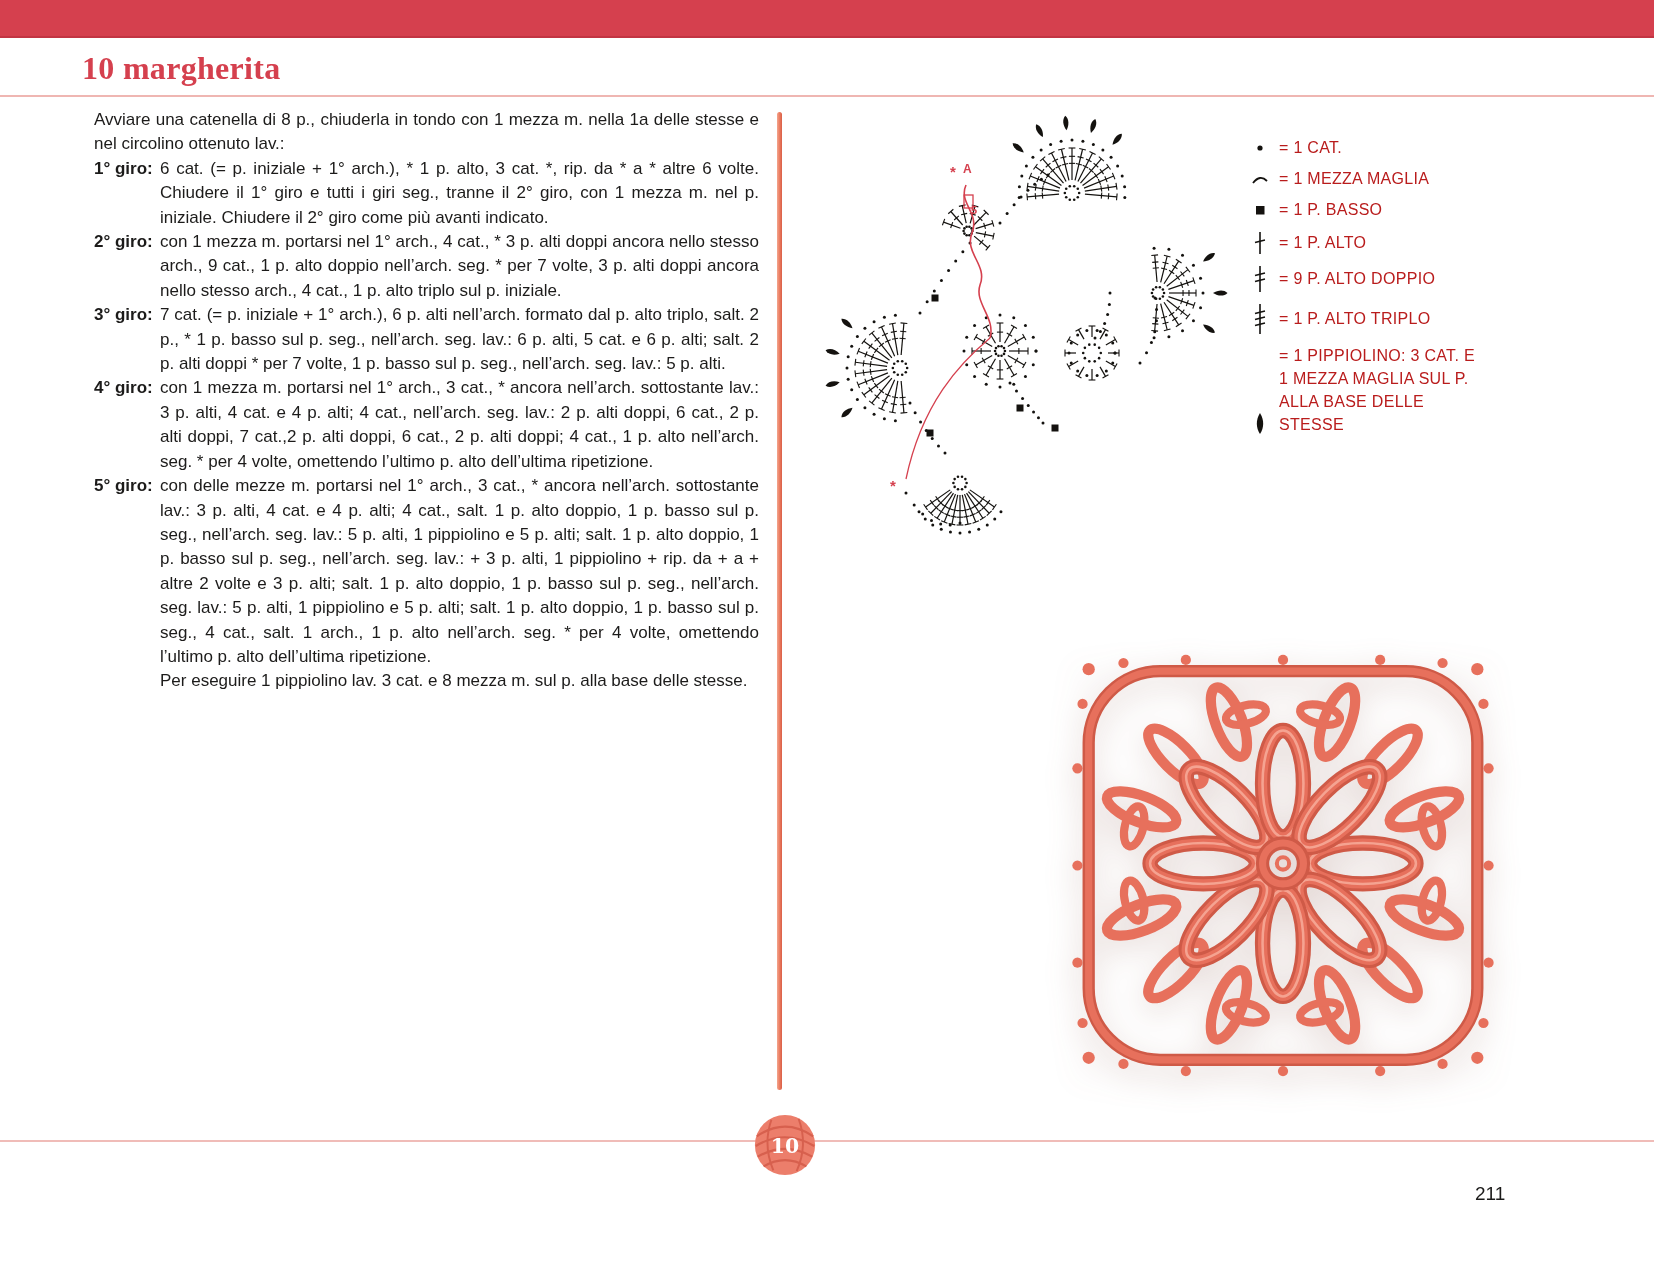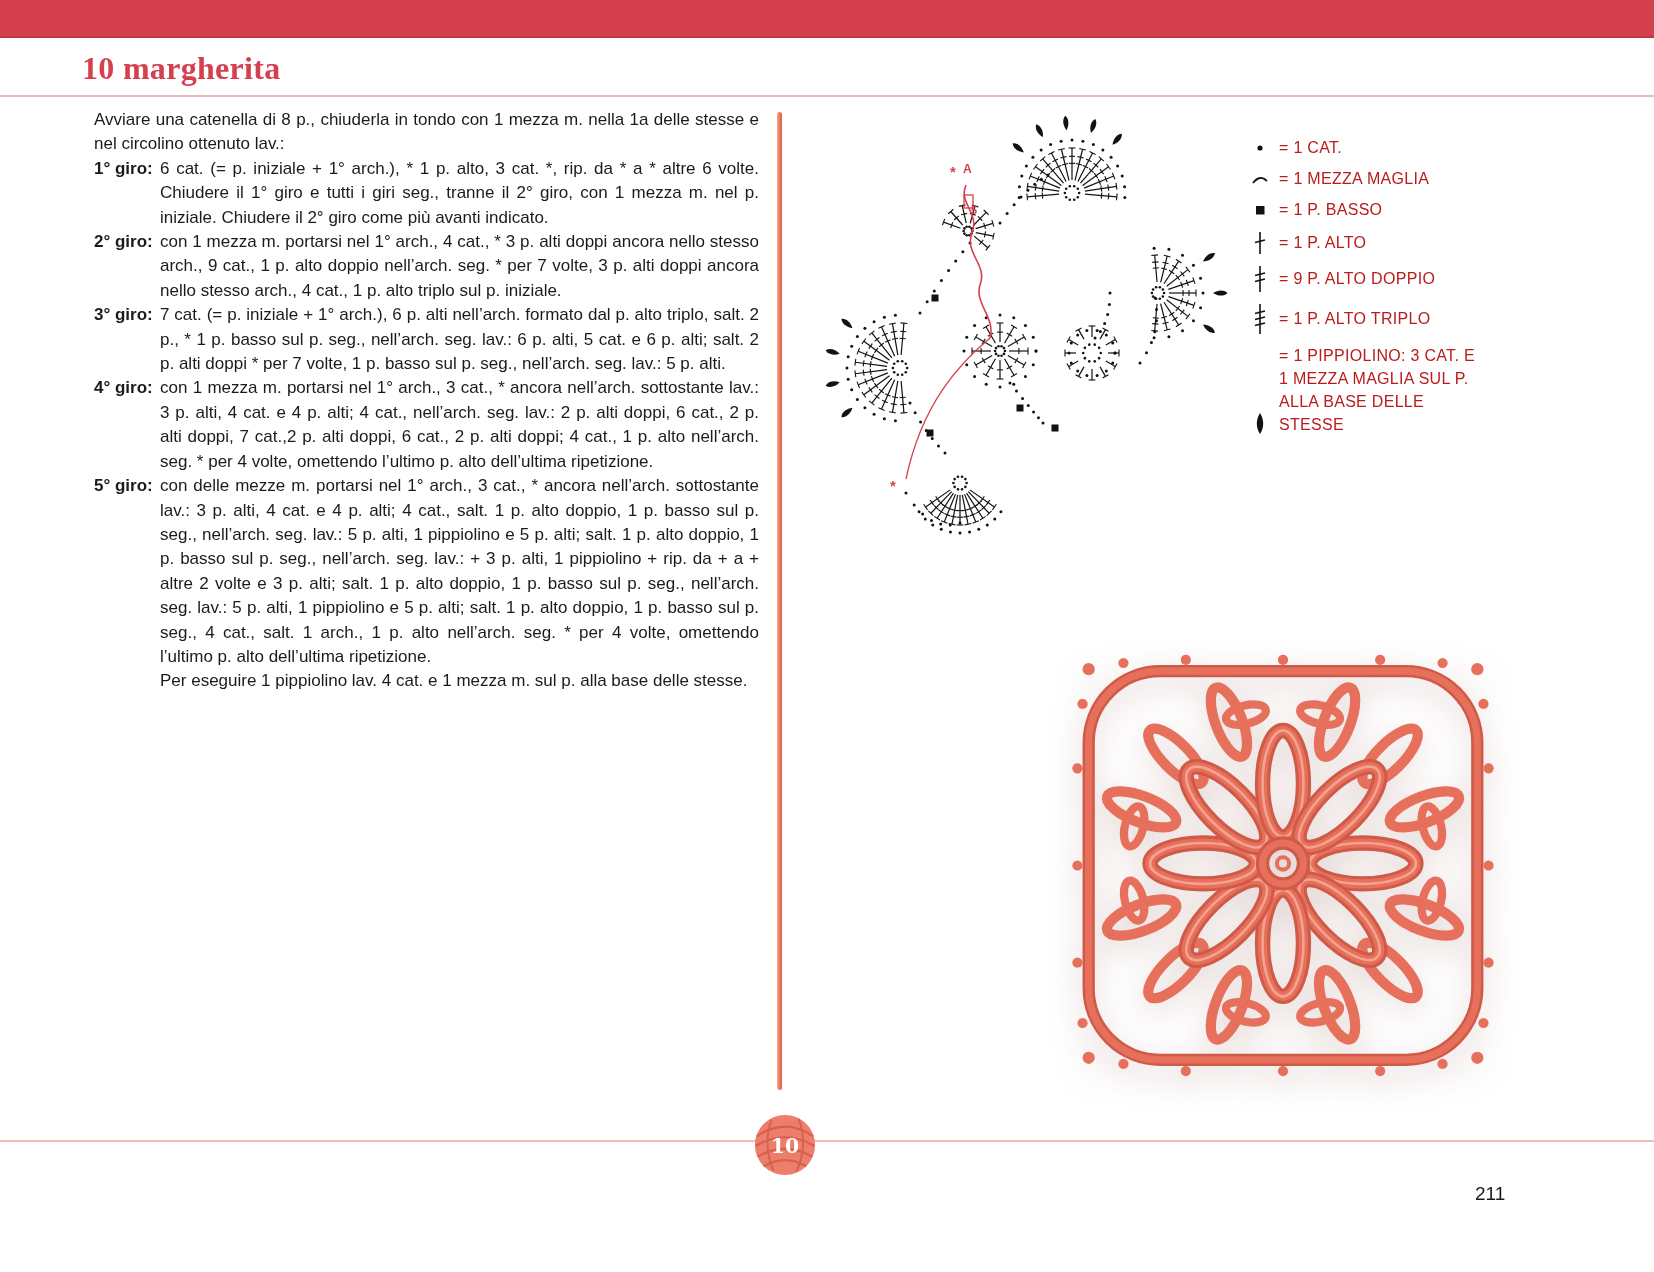--- a/index.html
+++ b/index.html
@@ -62,21 +62,21 @@
     <div class="round">
       <span class="rlabel">4° giro:</span>
       <span class="rtext">con 1 mezza m. portarsi nel 1° arch., 3 cat., * ancora nell’arch. sottostante lav.: 3 p. alti, 4 cat. e 4 p. alti; 4 cat., nell’arch. seg. lav.: 2 p. alti doppi, 6 cat., 2 p. alti doppi, 7 cat.,2 p. alti doppi, 6 cat., 2 p. alti doppi; 4 cat., 1 p. alto nell’arch. seg. * per 4 volte, omettendo l’ultimo p. alto dell’ultima ripetizione.</span>
     </div>
     <div class="round">
       <span class="rlabel">5° giro:</span>
       <span class="rtext">con delle mezze m. portarsi nel 1° arch., 3 cat., * ancora nell’arch. sottostante lav.: 3 p. alti, 4 cat. e 4 p. alti; 4 cat., salt. 1 p. alto doppio, 1 p. basso sul p. seg., nell’arch. seg. lav.: 5 p. alti, 1 pippiolino e 5 p. alti; salt. 1 p. alto doppio, 1 p. basso sul p. seg., nell’arch. seg. lav.: + 3 p. alti, 1 pippiolino + rip. da + a + altre 2 volte e 3 p. alti; salt. 1 p. alto doppio, 1 p. basso sul p. seg., nell’arch. seg. lav.: 5 p. alti, 1 pippiolino e 5 p. alti; salt. 1 p. alto doppio, 1 p. basso sul p. seg., 4 cat., salt. 1 arch., 1 p. alto nell’arch. seg. * per 4 volte, omettendo l’ultimo p. alto dell’ultima ripetizione.</span>
     </div>
     <div class="round">
       <span class="rlabel"></span>
-      <span class="rtext">Per eseguire 1 pippiolino lav. 4 cat. e 1 mezza m. sul p. alla base delle stesse.</span>
+      <span class="rtext">Per eseguire 1 pippiolino lav. 3 cat. e 8 mezza m. sul p. alla base delle stesse.</span>
     </div>
   </section>
 
   <div class="yarn-thread"></div>
 
   <div class="chart">
     <svg id="chart-svg" width="430" height="470" viewBox="0 0 430 470">
         <circle cx="269.15" cy="90" r="1.3" fill="#14120f"></circle>
         <circle cx="267.78446533487505" cy="94.20267305290676" r="1.3" fill="#14120f"></circle>
         <circle cx="264.20945152737664" cy="96.80006058415461" r="1.3" fill="#14120f"></circle>

